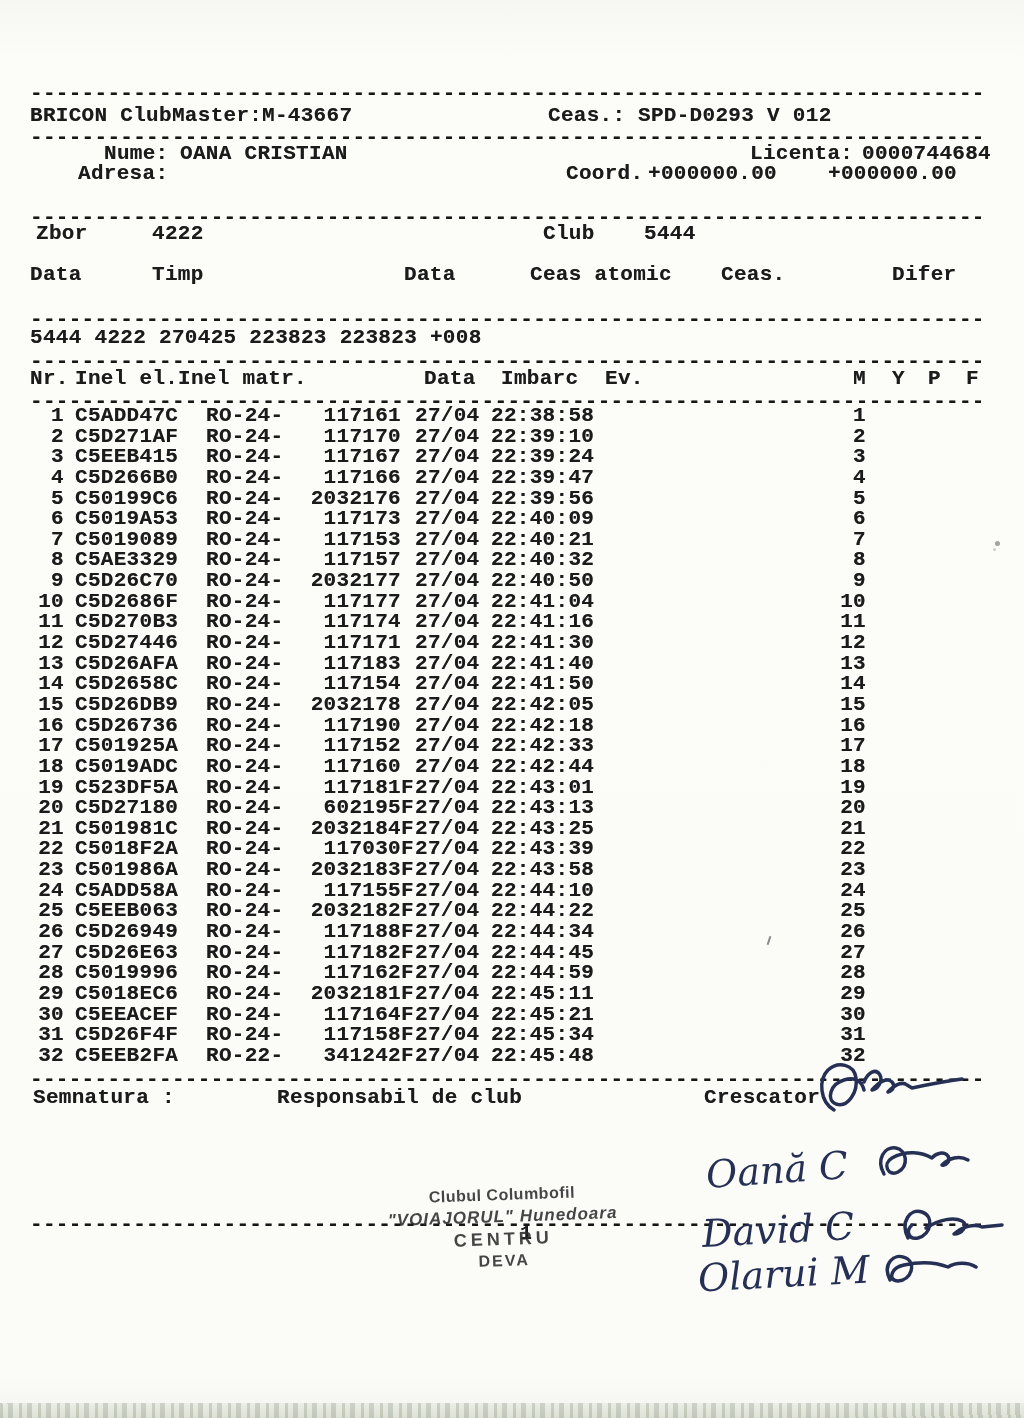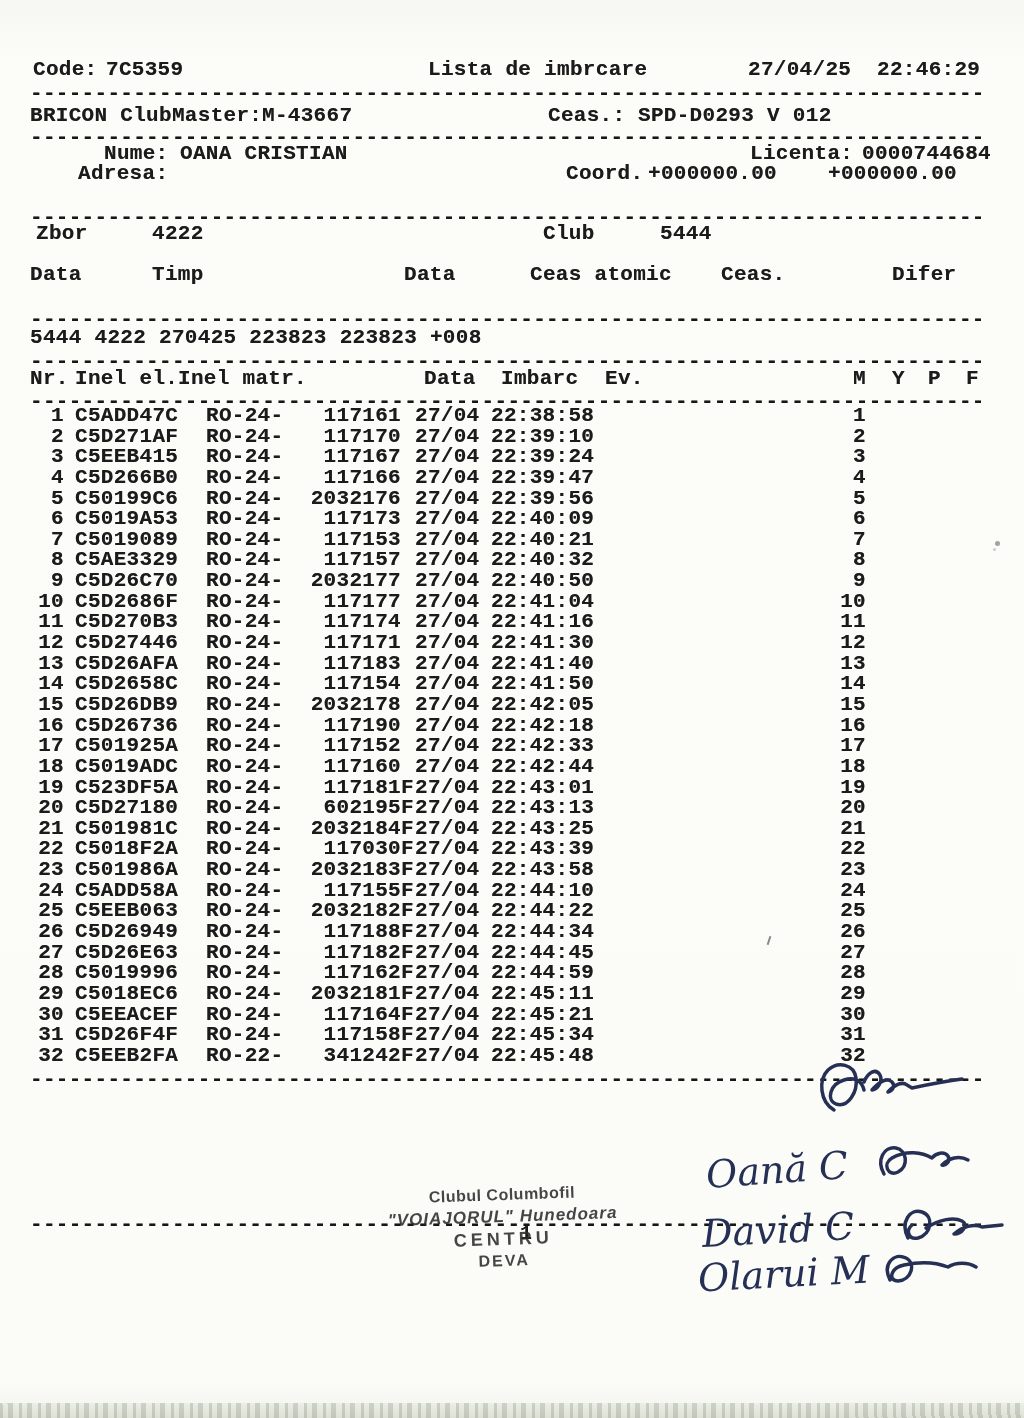--- a/index.html
+++ b/index.html
@@ -57,26 +57,20 @@
   .tick-artifact{position:absolute;left:768px;top:936px;width:2px;height:9px;
      background:rgba(60,60,65,.6);transform:rotate(18deg);}
 </style>
 </head>
 <body>
 
 <div class="paper"></div>
 
 <div class="doc">
 
-  <div class="line" style="top:58px">
-    <span style="left:3px">Code:</span>
-    <span style="left:76px">7C5359</span>
-    <span style="left:398px">Lista de imbrcare</span>
-    <span style="left:718px">27/04/25  22:46:29</span>
-  </div>
   <div class="line dashes" style="top:82px">--------------------------------------------------------------------------</div>
 
   <div class="line" style="top:104px">
     <span style="left:0">BRICON ClubMaster:</span>
     <span style="left:232px">M-43667</span>
     <span style="left:518px">Ceas.:</span>
     <span style="left:608px">SPD-D0293 V 012</span>
   </div>
   <div class="line dashes" style="top:126px">--------------------------------------------------------------------------</div>
 
@@ -91,21 +85,21 @@
     <span style="left:536px">Coord.</span>
     <span style="left:618px">+000000.00</span>
     <span style="left:798px">+000000.00</span>
   </div>
   <div class="line dashes" style="top:206px">--------------------------------------------------------------------------</div>
 
   <div class="line" style="top:222px">
     <span style="left:6px">Zbor</span>
     <span style="left:122px">4222</span>
     <span style="left:513px">Club</span>
-    <span style="left:630px">5444</span>
+    <span style="left:614px">5444</span>
   </div>
   <div class="line" style="top:263px">
     <span style="left:0">Data</span>
     <span style="left:122px">Timp</span>
     <span style="left:374px">Data</span>
     <span style="left:500px">Ceas atomic</span>
     <span style="left:691px">Ceas.</span>
     <span style="left:862px">Difer</span>
   </div>
   <div class="line dashes" style="top:308px">--------------------------------------------------------------------------</div>
@@ -159,20 +153,25 @@
       <div class="trow"><span class="cell-nr">27</span><span class="cell-ring">C5D26E63</span><span class="cell-series">RO-24-</span><span class="cell-matr">117182</span><span class="cell-f">F</span><span class="cell-date">27/04</span><span class="cell-time">22:44:45</span><span class="cell-m">27</span></div>
       <div class="trow"><span class="cell-nr">28</span><span class="cell-ring">C5019996</span><span class="cell-series">RO-24-</span><span class="cell-matr">117162</span><span class="cell-f">F</span><span class="cell-date">27/04</span><span class="cell-time">22:44:59</span><span class="cell-m">28</span></div>
       <div class="trow"><span class="cell-nr">29</span><span class="cell-ring">C5018EC6</span><span class="cell-series">RO-24-</span><span class="cell-matr">2032181</span><span class="cell-f">F</span><span class="cell-date">27/04</span><span class="cell-time">22:45:11</span><span class="cell-m">29</span></div>
       <div class="trow"><span class="cell-nr">30</span><span class="cell-ring">C5EEACEF</span><span class="cell-series">RO-24-</span><span class="cell-matr">117164</span><span class="cell-f">F</span><span class="cell-date">27/04</span><span class="cell-time">22:45:21</span><span class="cell-m">30</span></div>
       <div class="trow"><span class="cell-nr">31</span><span class="cell-ring">C5D26F4F</span><span class="cell-series">RO-24-</span><span class="cell-matr">117158</span><span class="cell-f">F</span><span class="cell-date">27/04</span><span class="cell-time">22:45:34</span><span class="cell-m">31</span></div>
       <div class="trow"><span class="cell-nr">32</span><span class="cell-ring">C5EEB2FA</span><span class="cell-series">RO-22-</span><span class="cell-matr">341242</span><span class="cell-f">F</span><span class="cell-date">27/04</span><span class="cell-time">22:45:48</span><span class="cell-m">32</span></div>
     </div>
 
   <div class="line dashes" style="top:1068px">--------------------------------------------------------------------------</div>
 
+  <div class="line" style="top:1086px">
+    <span style="left:3px">Semnatura :</span>
+    <span style="left:247px">Responsabil de club</span>
+    <span style="left:674px">Crescator</span>
+  </div>
 
   <div class="line dashes" style="top:1213px">--------------------------------------------------------------------------</div>
 </div>
 
 <div class="pagenum">1</div>
 
 <div class="stamp">
   <div class="s1">Clubul Columbofil</div>
   <div class="s2">"VOIAJORUL" Hunedoara</div>
   <div class="s3">CENTRU</div>

